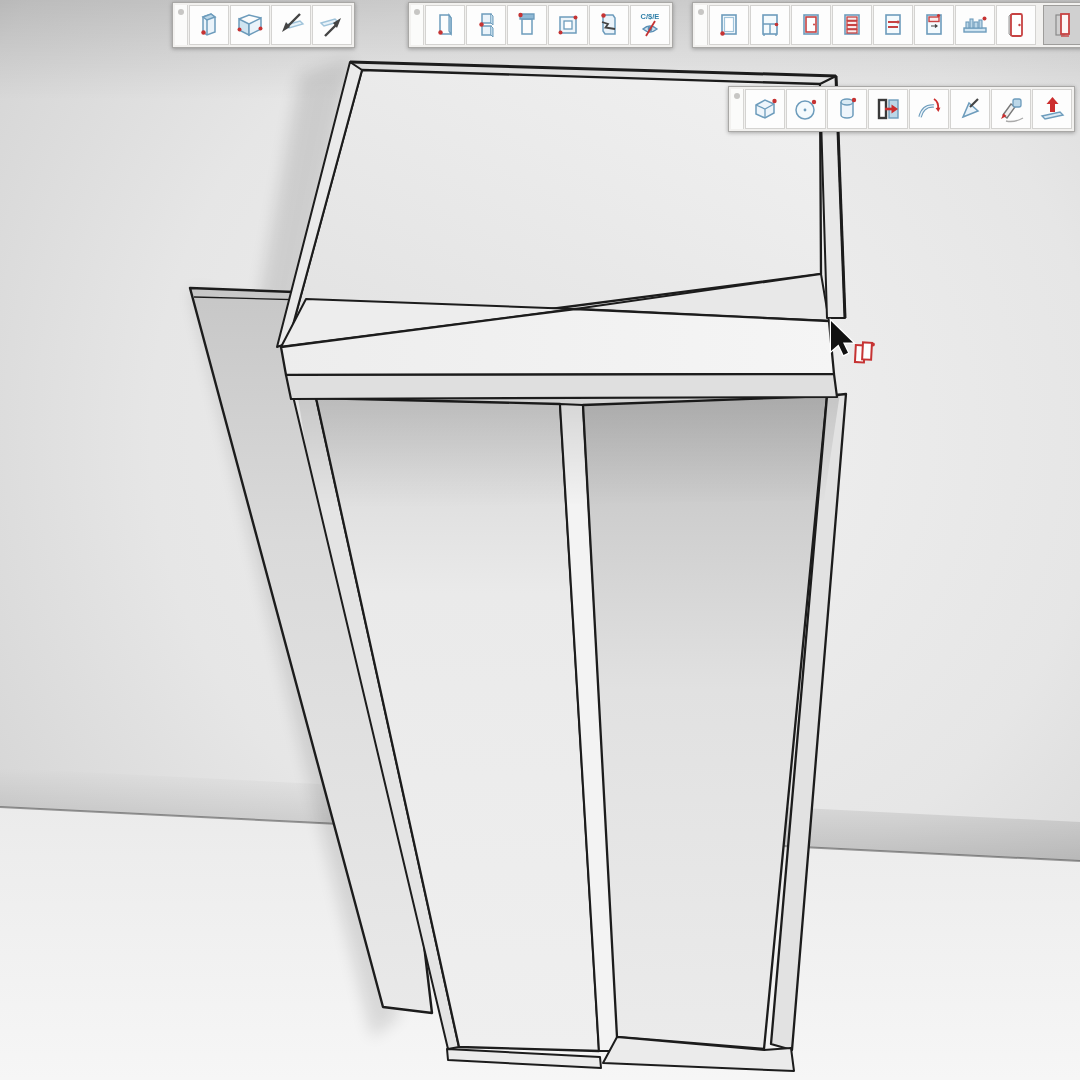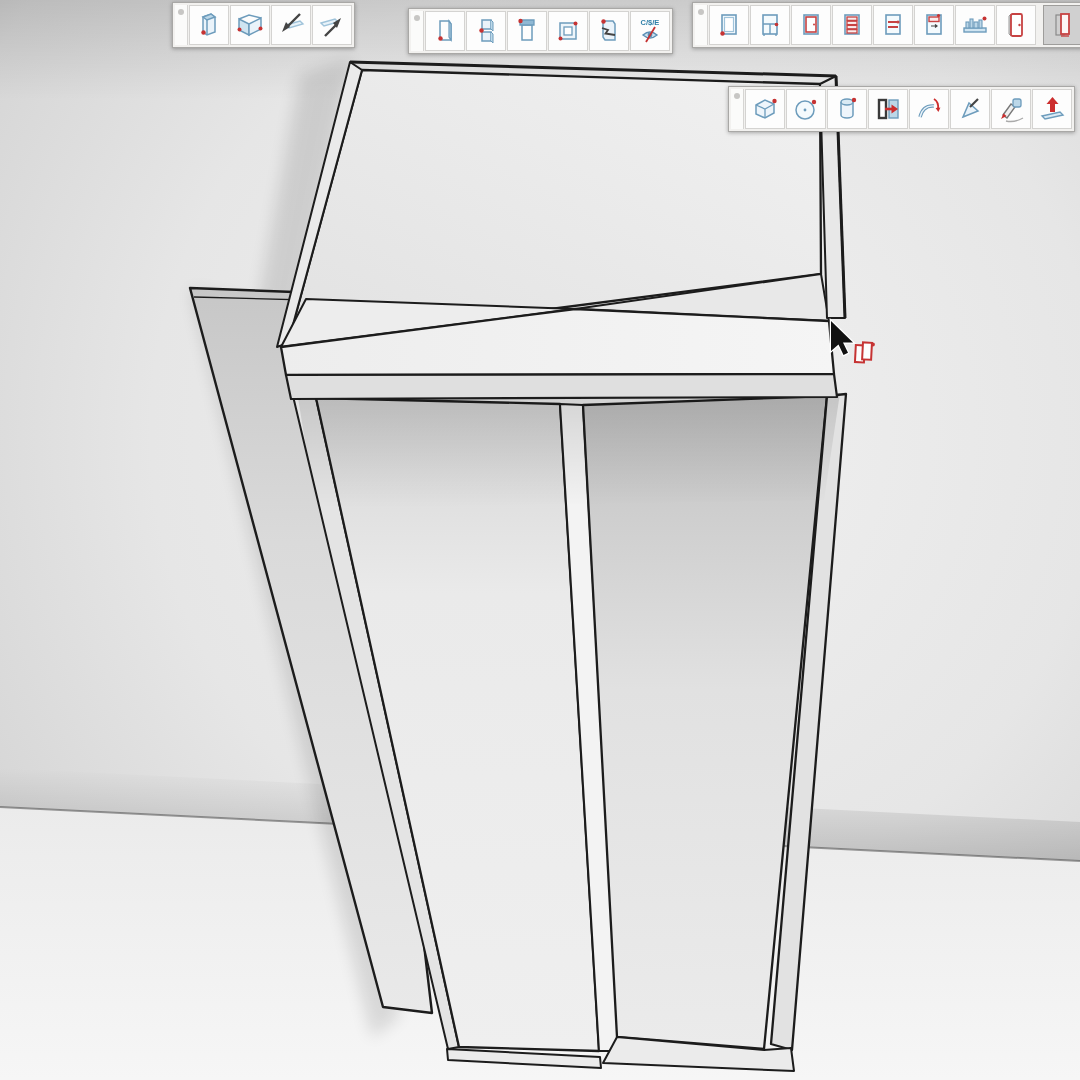--- a/index.html
+++ b/index.html
@@ -147,21 +147,21 @@
   </div>
   <div class="btn" title="extract-board-arrow">
     <svg width="30" height="30" viewBox="0 0 30 30">
       <path d="M4 13 L18 9 L21 12 L7 16 Z" fill="#e8f2f9" stroke="#9fc3da" stroke-width="1.4"></path>
       <path d="M8 26 L20 14" stroke="#444" stroke-width="2.4" fill="none"></path>
       <polygon points="24,8 16,13 20,18" fill="#444"></polygon>
     </svg>
   </div>
 </div>
 
-<div class="tb" style="left:408px;top:8px;text-align:center;">
+<div class="tb" style="left:408px;top:2px;text-align:center;">
   <div class="tb-handle"></div>
   <div class="btn" title="single-panel">
     <svg width="30" height="30" viewBox="0 0 30 30">
       <path d="M10 5 L19 5 L21 8 L21 24 L12 24 L10 21 Z" fill="#fdfdfd" stroke="#6d9cbc" stroke-width="1.5"></path>
       <path d="M19 5 L21 8 L21 24 L19 21 Z" fill="#bcd7e8" stroke="#6d9cbc" stroke-width="1.2"></path>
       <circle cx="10.5" cy="22.5" r="2.2" fill="#c63333"></circle>
     </svg>
   </div>
   <div class="btn" title="split-panel">
     <svg width="30" height="30" viewBox="0 0 30 30">

